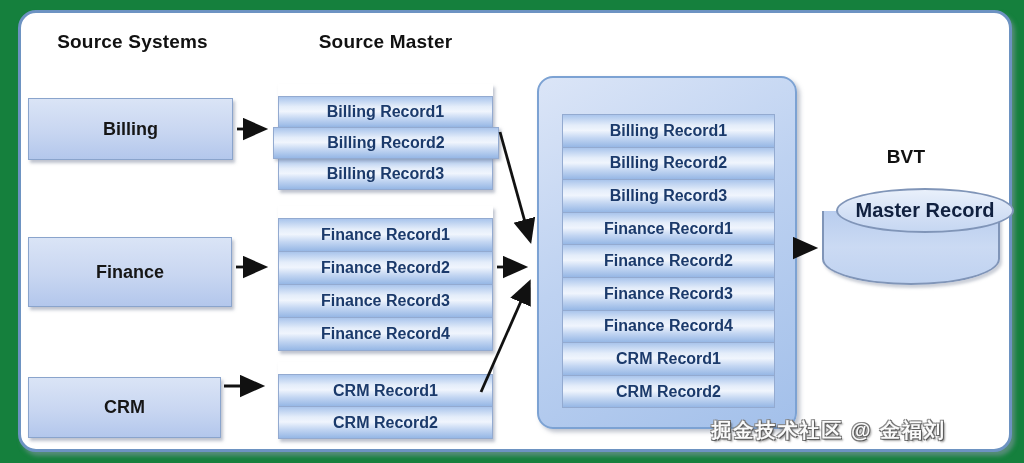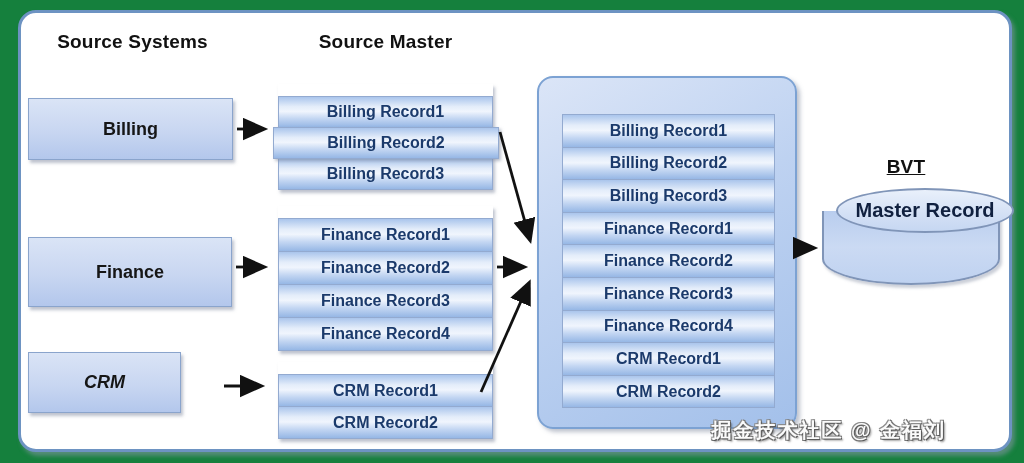--- a/index.html
+++ b/index.html
@@ -28,33 +28,33 @@
     position: absolute;
     font-weight: bold;
     font-size: 19px;
     color: #111111;
     text-align: center;
     letter-spacing: 0.2px;
   }
   .hdr-source-systems { left: 25px;  top: 31px;  width: 215px; }
   .hdr-source-records { left: 278px; top: 31px;  width: 215px; }
   .hdr-reconciliation { left: 560px; top: 37px;  width: 222px; }
-  .hdr-bvt            { left: 842px; top: 156px; width: 128px; text-decoration: underline; }
+  .hdr-bvt            { left: 842px; top: 146px; width: 128px; }
 
   .sys-box {
     position: absolute;
     background: linear-gradient(180deg, #dae4f6 0%, #c8d6f1 55%, #b3c7ec 100%);
     border: 1.5px solid #8aa4cc;
     box-shadow: 2px 3px 3px rgba(125,136,158,0.5);
     display: flex; align-items: center; justify-content: center;
     font-weight: bold; font-size: 18px; color: #161616;
   }
   .sys-billing { left: 28px; top: 98px;  width: 205px; height: 62px; }
   .sys-finance { left: 28px; top: 237px; width: 204px; height: 70px; }
-  .sys-crm     { left: 28px; top: 352px; width: 153px; height: 61px; font-style: italic; }
+  .sys-crm     { left: 28px; top: 377px; width: 193px; height: 61px; }
 
   .rec-stack {
     position: absolute;
     box-shadow: 2px 3px 3px rgba(125,136,158,0.5);
   }
   .stack-billing { left: 278px; top: 84px;  width: 215px; }
   .stack-finance { left: 278px; top: 206px; width: 215px; }
   .stack-crm     { left: 278px; top: 362px; width: 215px; }
 
   .rec-row {

